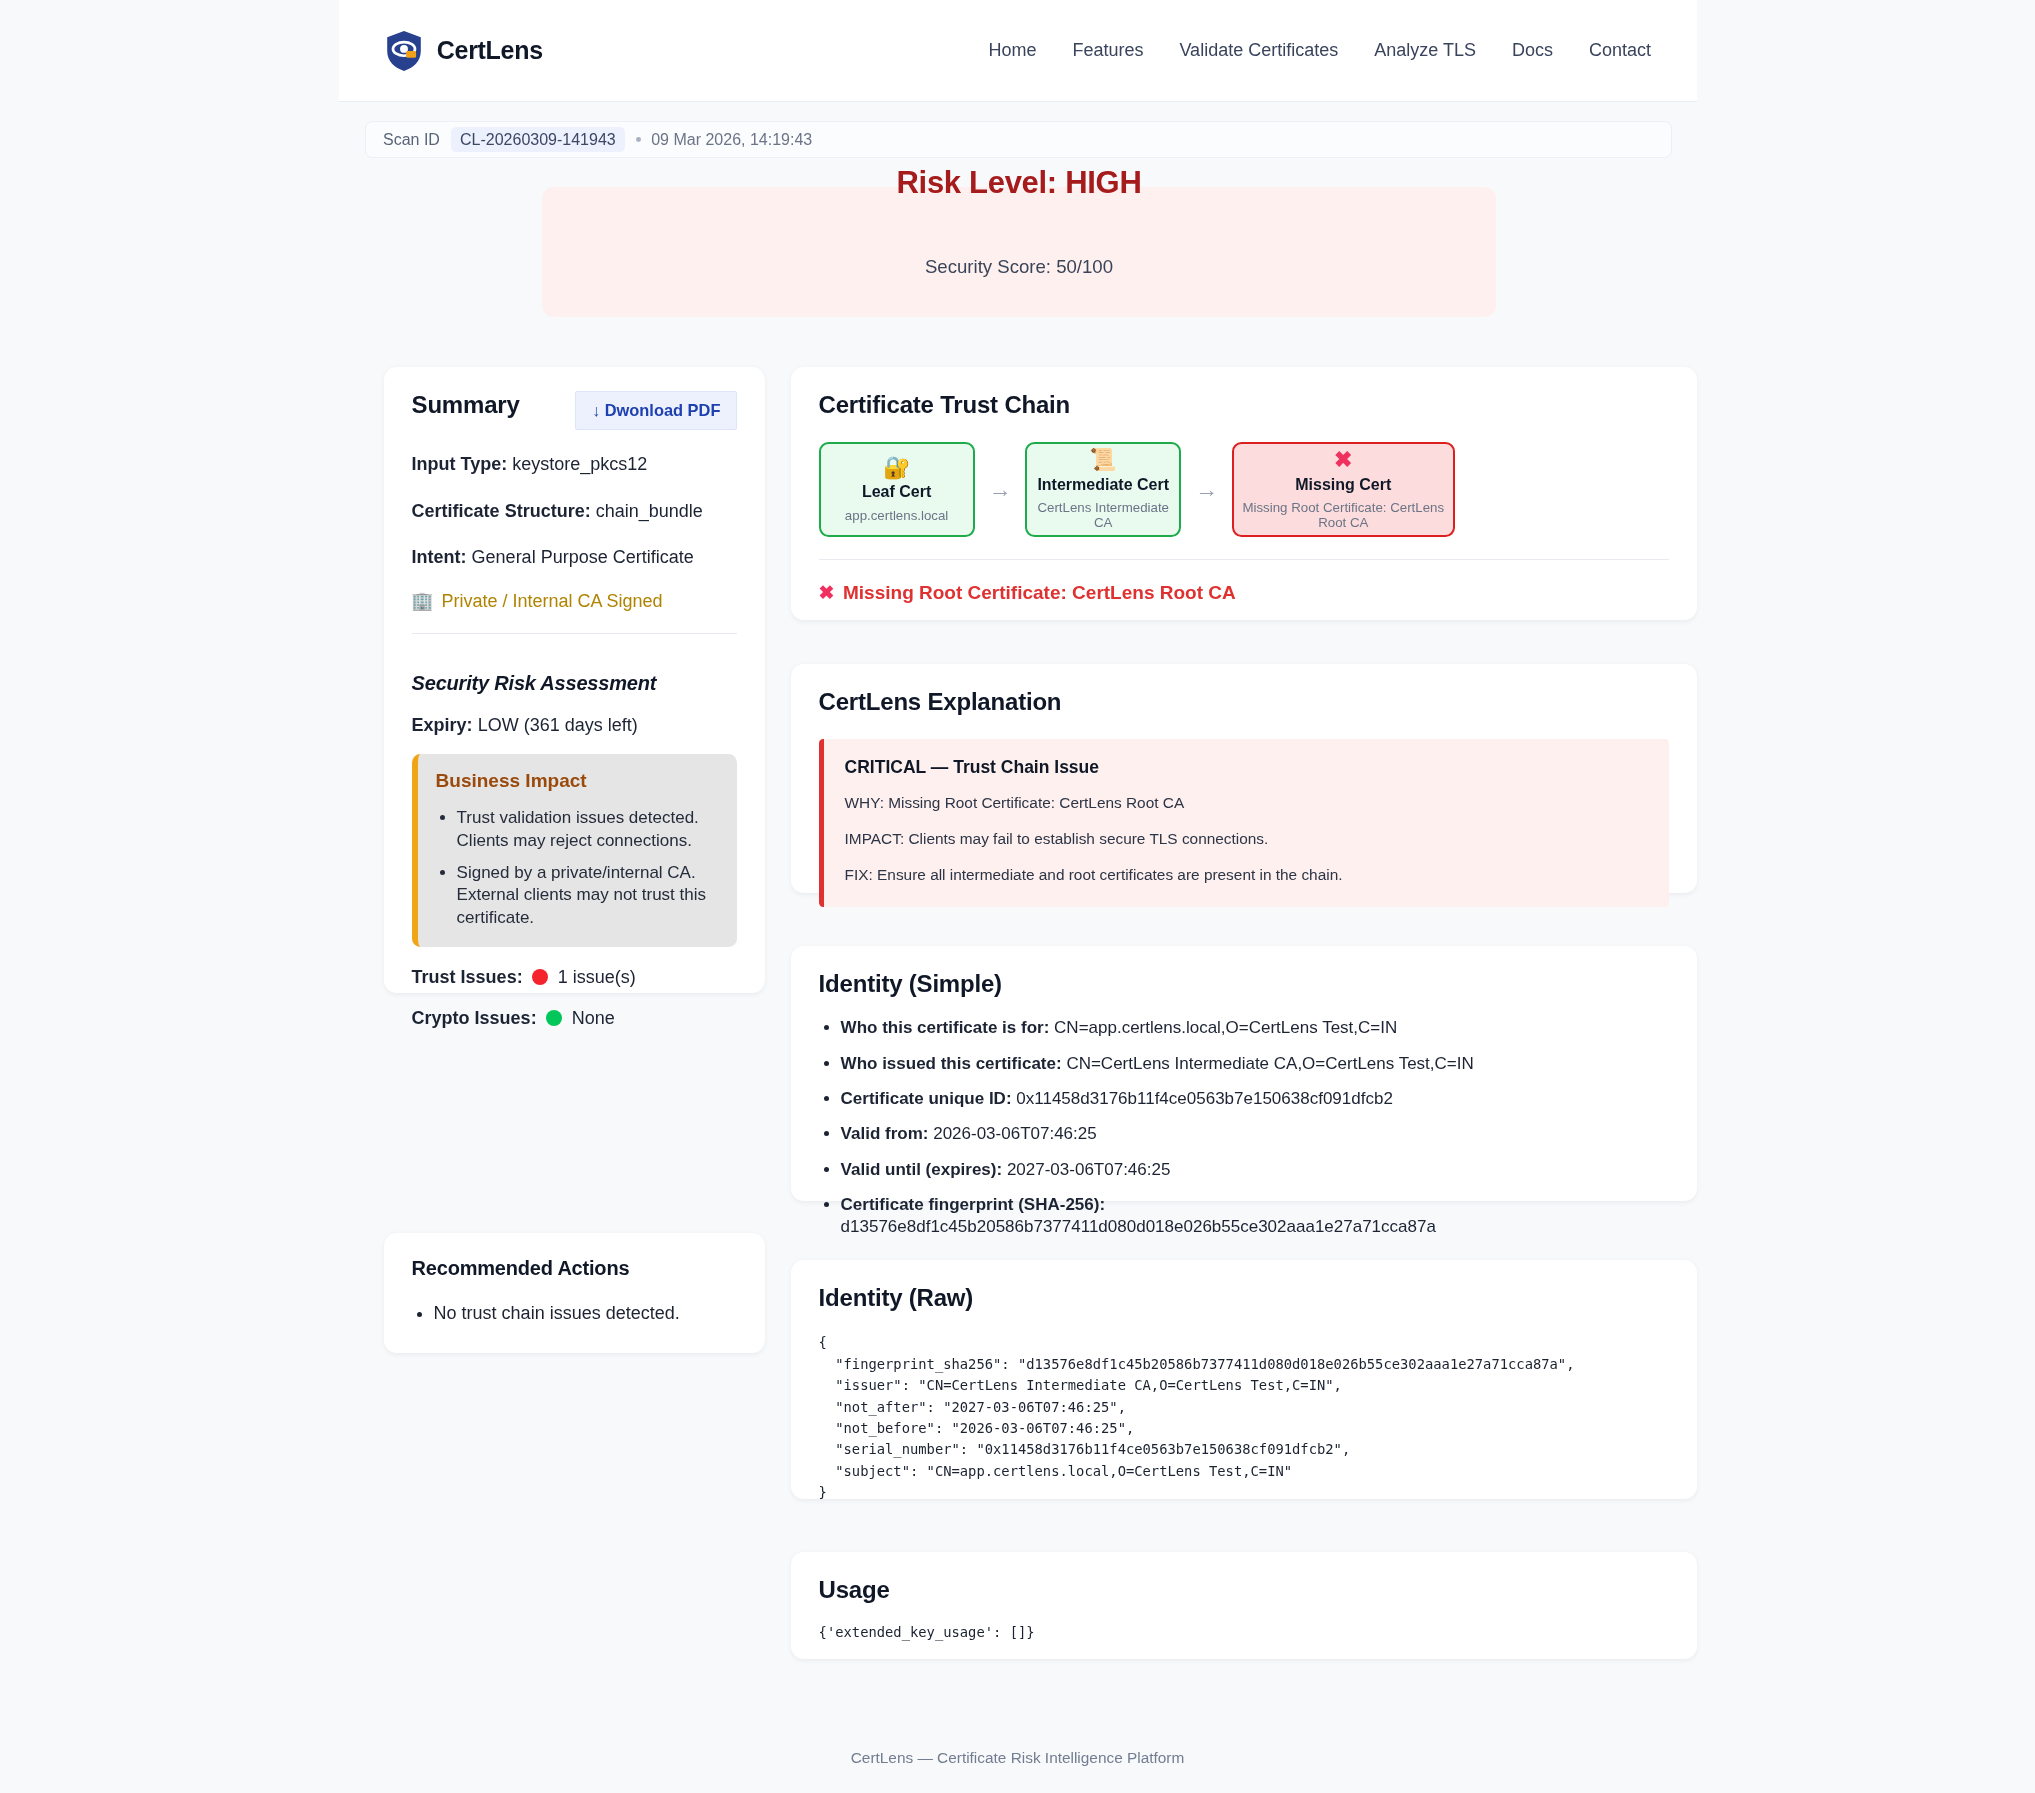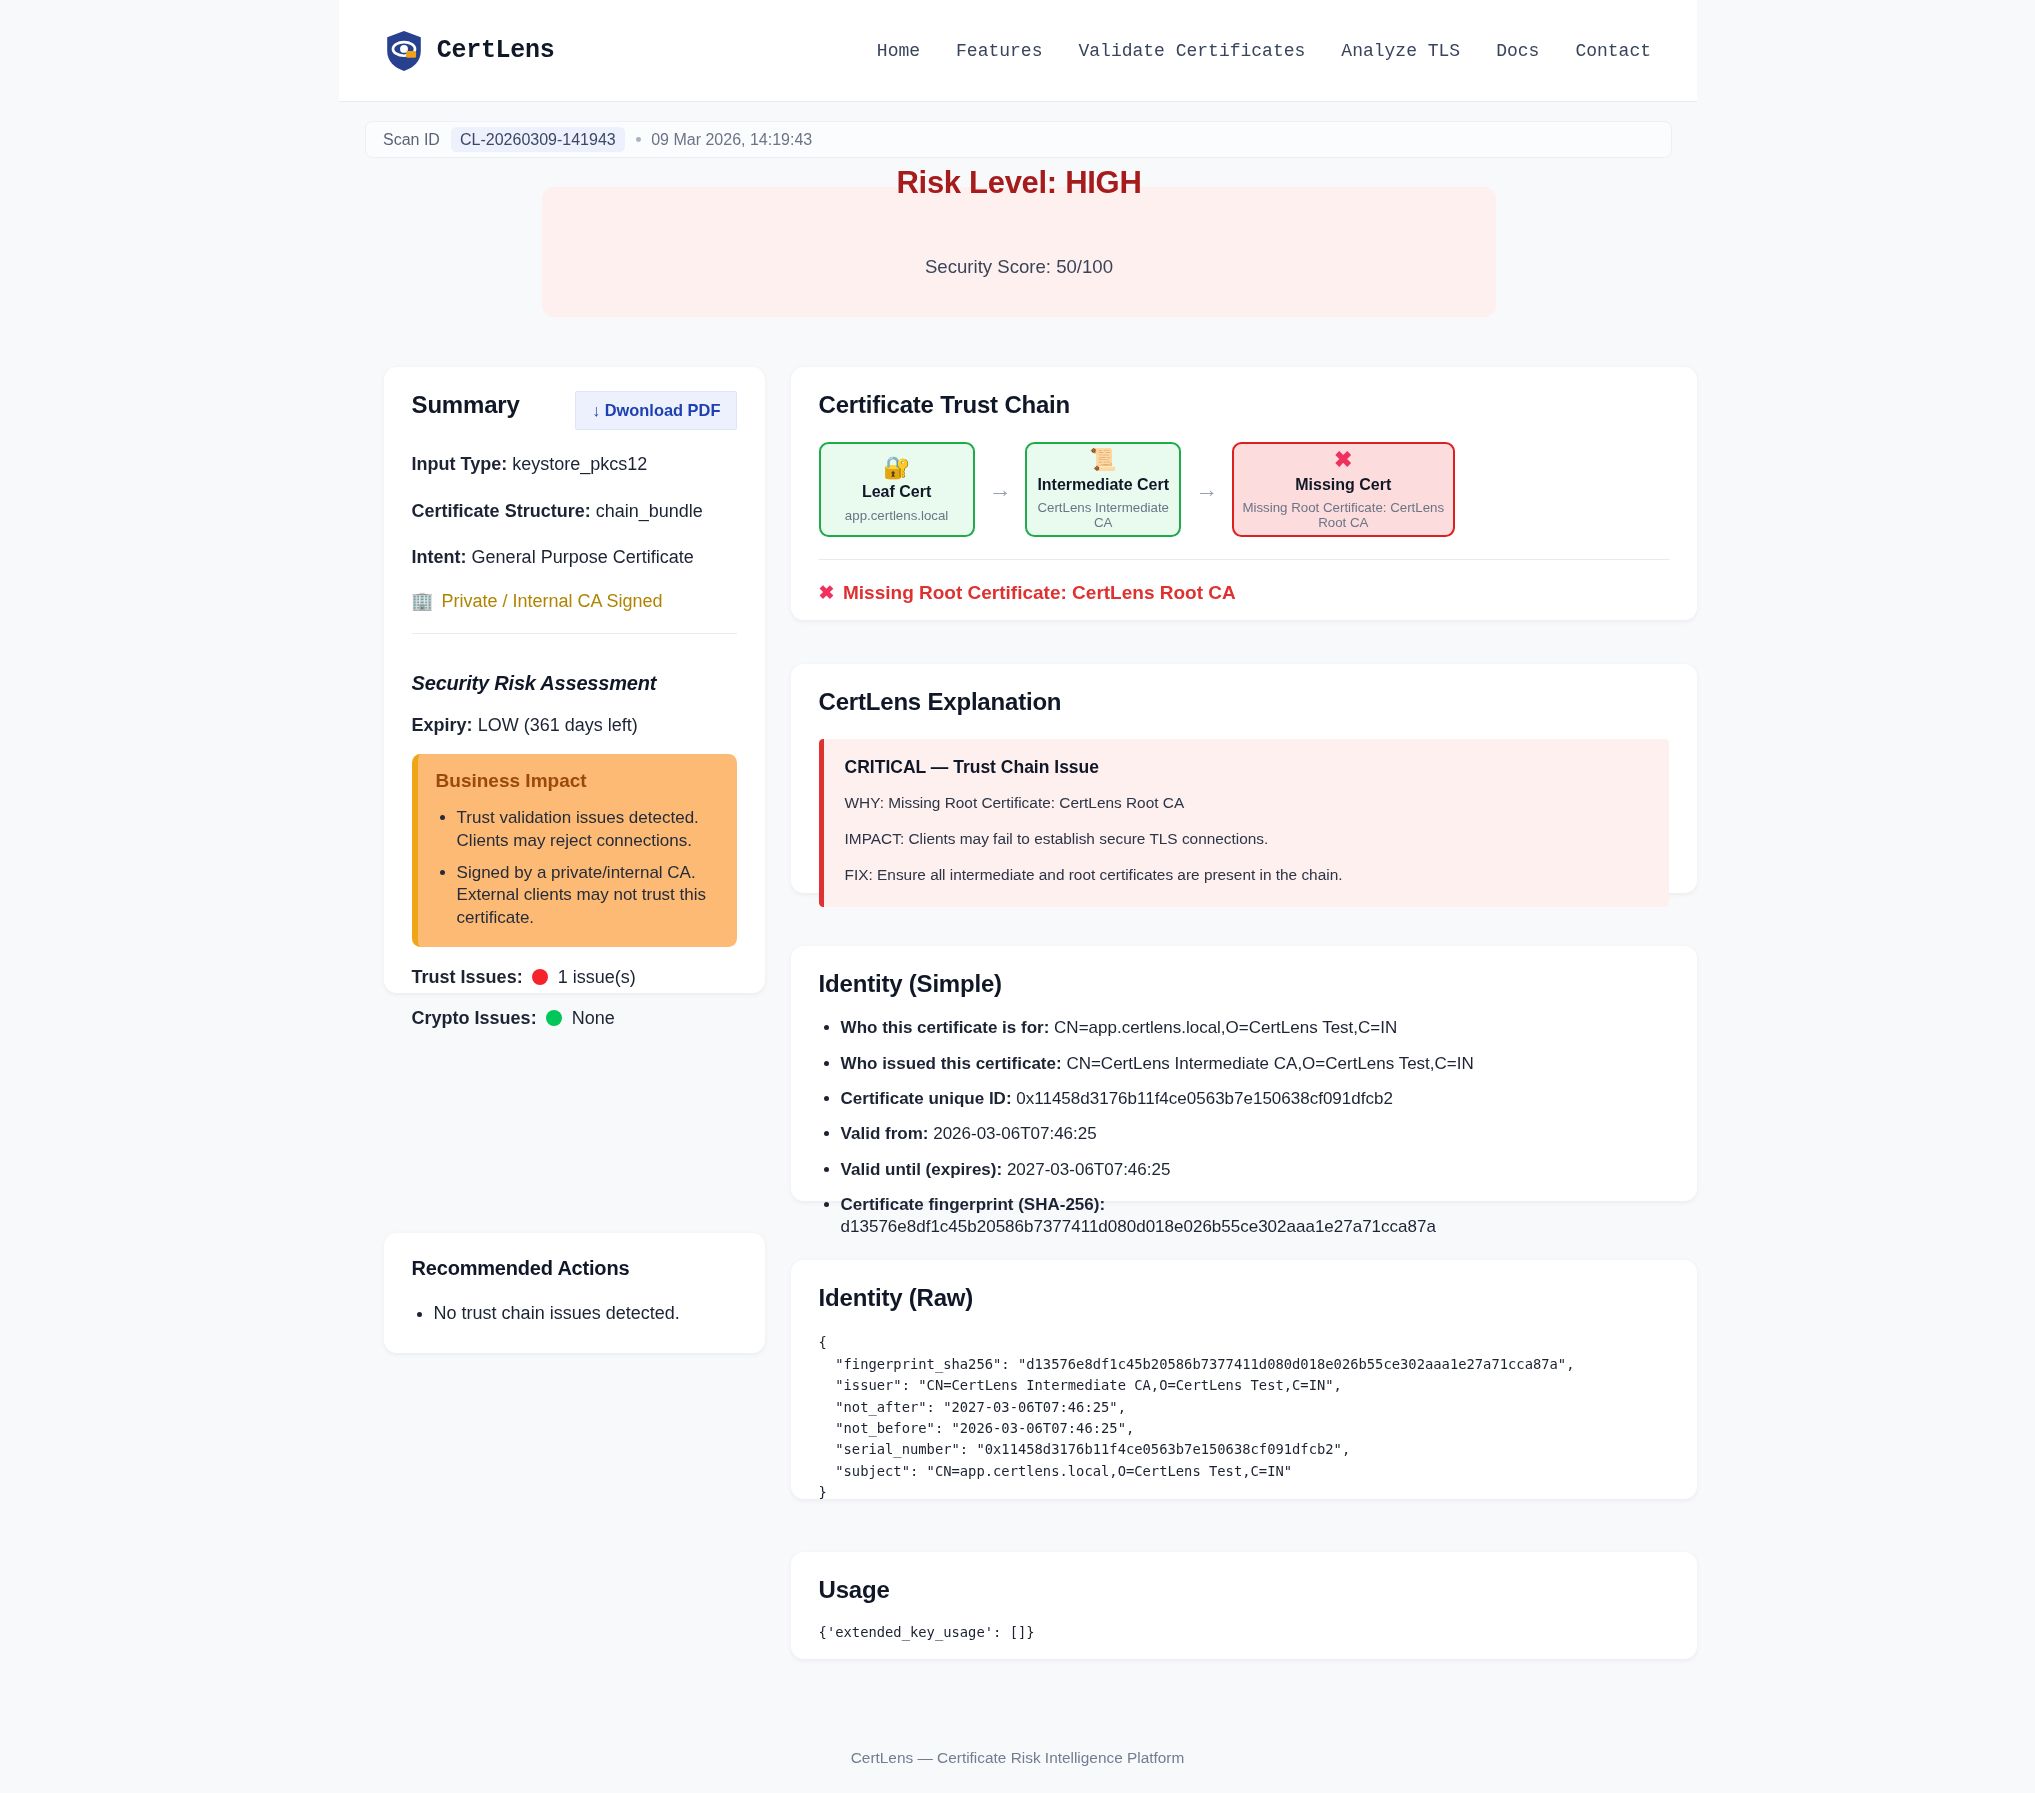--- a/index.html
+++ b/index.html
@@ -11,21 +11,20 @@
     -webkit-font-smoothing: antialiased;
   }
   .page { width: 2035px; height: 1794px; position: relative; overflow: hidden; }
 
   
   .header {
     position: absolute; left: 339px; top: 0; width: 1358px; height: 102px;
     background: #ffffff; border-bottom: 1.1px solid #e9edf2;
     display: flex; align-items: center; justify-content: space-between;
     padding: 0 46px 0 46px;
-    font-family: Liberation Mono, monospace;
   }
   .brand { display: flex; align-items: center; gap: 13.8px; }
   .brand-logo { width: 38px; height: 42px; flex: none; display:block; }
   .brand-name { font-size: 25px; font-weight: 700; color: #101828; letter-spacing: -0.3px; }
   .nav { display: flex; align-items: center; gap: 36px; }
   .nav a {
     font-size: 18px; color: #39445c; text-decoration: none; white-space: nowrap;
   }
 
   
@@ -87,21 +86,21 @@
   }
   .kv { font-size: 18px; color: #1c2333; margin-top: 22px; line-height: 1.35; }
   .kv b { font-weight: 700; }
   .ca-line { font-size: 18px; color: #b08400; margin-top: 21px; display:flex; align-items:center; gap: 7.4px; }
   .divider { border: none; border-top: 1.1px solid #e7eaef; margin: 21px 0 0 0; }
   .sub-title.sra { margin-top: 38px; font-style: italic; }
   .expiry { font-size: 18px; color: #1c2333; margin-top: 20px; }
   .expiry b { font-weight: 700; }
 
   .impact {
-    margin-top: 18px; background: #fdba74; border-left: 6.4px solid #f0a517;
+    margin-top: 18px; background: #e5e5e5; border-left: 6.4px solid #f0a517;
     border-radius: 8.5px; padding: 16px 18px 18px 18px;
   }
   .impact h4 { font-size: 19px; color: #9a4a0c; font-weight: 700; }
   .impact ul { margin: 15px 0 0 21px; }
   .impact li { font-size: 17px; color: #252c3b; line-height: 1.32; margin-bottom: 9.5px; }
   .impact li:last-child { margin-bottom: 0; }
 
   .issue-row { font-size: 18px; color: #1c2333; margin-top: 20px; display: flex; align-items: center; gap: 9.5px; }
   .issue-row b { font-weight: 700; }
   .bullet-dot { width: 16px; height: 16px; border-radius: 50%; display: inline-block; }

